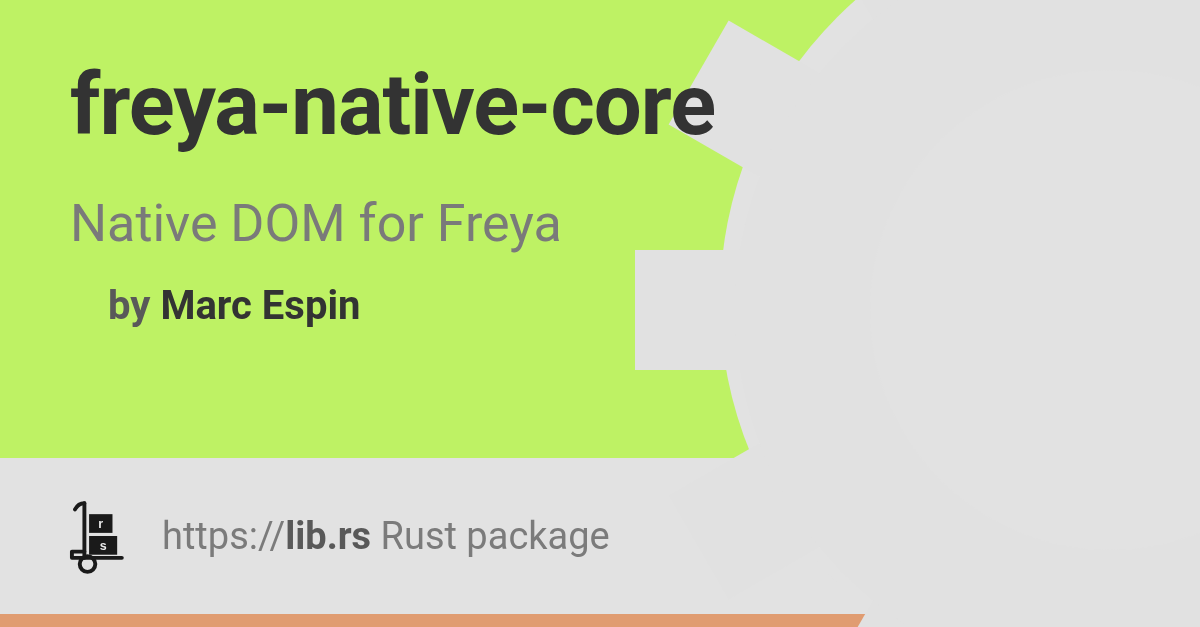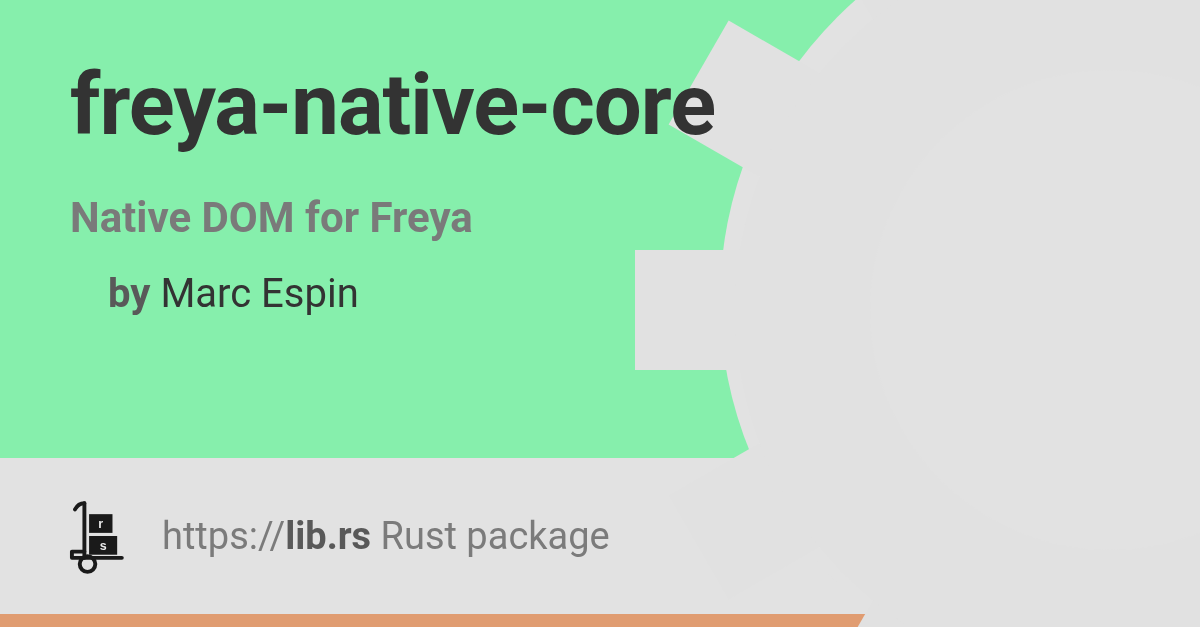--- a/index.html
+++ b/index.html
@@ -13,21 +13,21 @@
       font-family: -apple-system, BlinkMacSystemFont, "Segoe UI", Roboto, "Helvetica Neue", Arial, sans-serif;
       overflow: hidden;
       position: relative;
     }
     .main-area {
       position: absolute;
       top: 0;
       left: 0;
       width: 1200px;
       height: 458px;
-      background: #86efac;
+      background: #bef264;
       padding: 55px 32px 0 70px;
     }
     .footer-area {
       position: absolute;
       top: 458px;
       left: 0;
       width: 1200px;
       height: 156px;
       background: #e2e2e2;
       display: flex;
@@ -44,36 +44,36 @@
       background: #e09c71;
     }
     .package-title {
       font-size: 85px;
       font-weight: 700;
       color: #333333;
       letter-spacing: -1px;
       margin-bottom: 38px;
     }
     .package-description {
-      font-size: 42px;
-      font-weight: 700;
+      font-size: 52px;
+      font-weight: 400;
       color: #7a7a7a;
       margin-bottom: 28px;
     }
     .byline {
       font-size: 40px;
       color: #333333;
     }
     .byline-prefix {
       font-weight: 700;
       color: #595959;
       margin-left: 38px;
     }
     .byline-author {
-      font-weight: 400;
+      font-weight: 700;
       color: #333333;
     }
     .logo-wrap {
       display: flex;
       align-items: center;
       justify-content: center;
       width: 80px;
       height: 80px;
     }
     .footer-text {

